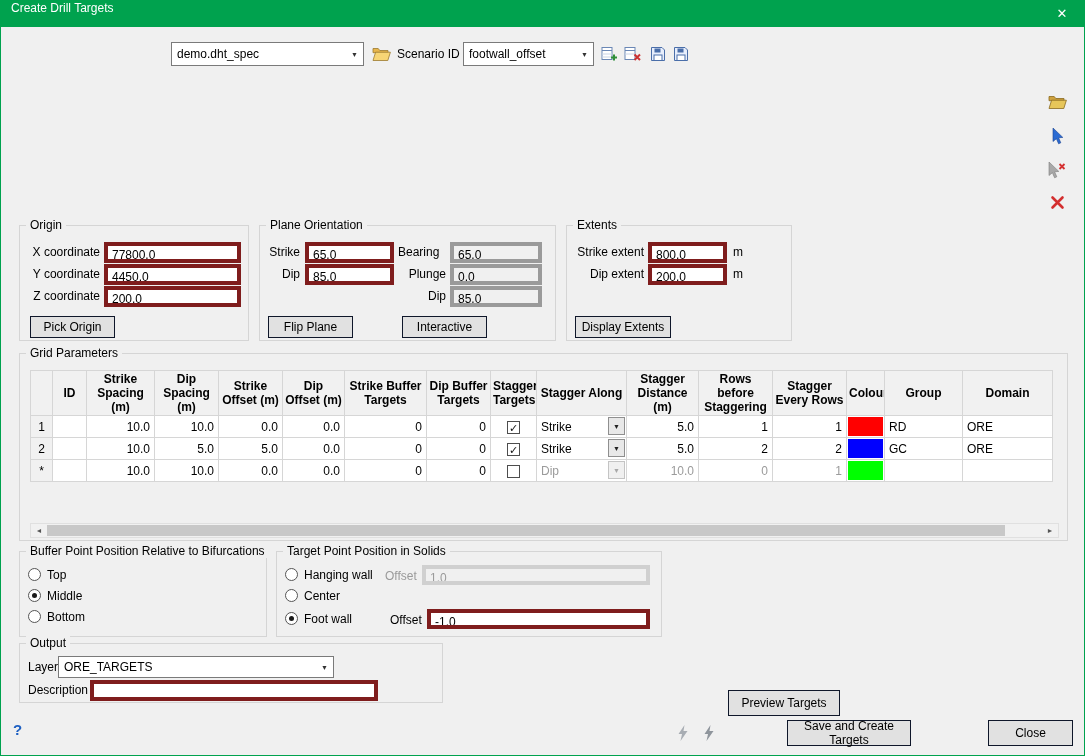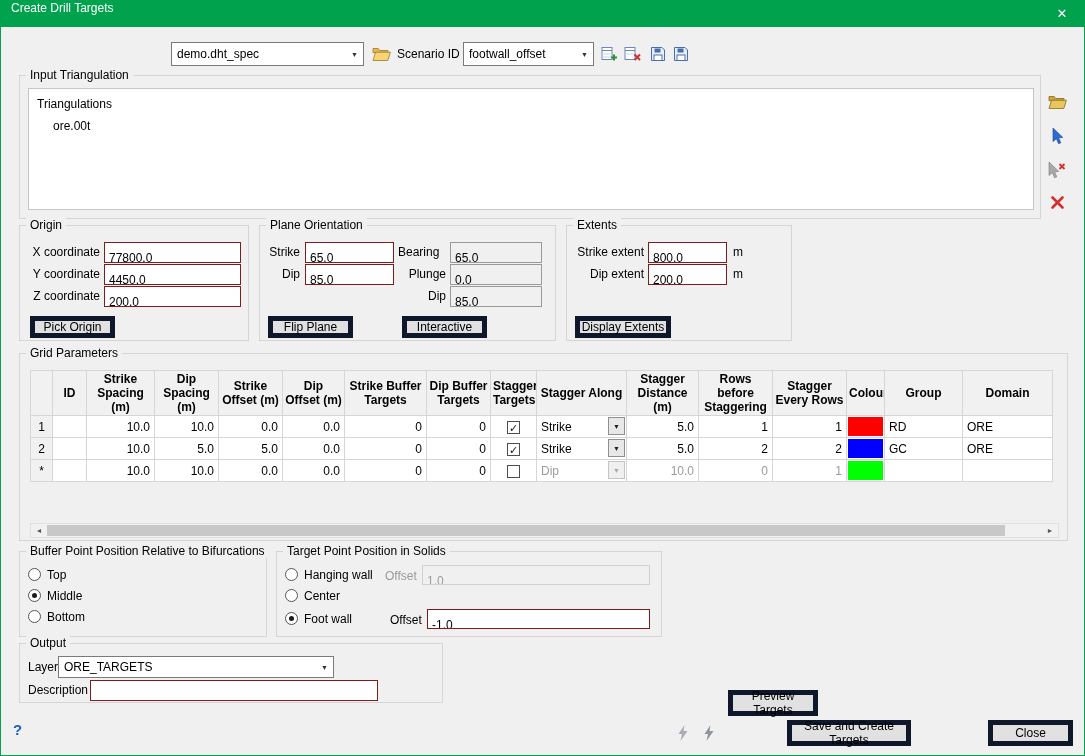--- a/index.html
+++ b/index.html
@@ -6,24 +6,24 @@
   html,body { background:#ffffff; }
   body { font-family:"Liberation Sans", sans-serif; font-size:12px; color:#000; }
   .window { position:relative; width:1085px; height:756px; background:#f0f0f0; border:1px solid #00a24e; overflow:hidden; }
   .titlebar { position:absolute; left:0; top:0; width:100%; height:26px; background:#00a24e; color:#fff; display:flex; align-items:flex-start; padding-left:10px; }
   .close-btn { position:absolute; right:0; top:0; width:44px; height:26px; color:#fff; text-align:center; line-height:26px; font-size:13px; }
   .label { position:absolute; white-space:nowrap; }
   .label.dim { color:#9a9a9a; }
   .combo { position:absolute; background:#fff; border:1px solid #7a7a7a; display:flex; align-items:center; }
   .combo-text { flex:1; padding:0 5px; overflow:hidden; white-space:nowrap; }
   .combo-arrow { width:17px; text-align:center; font-size:7px; color:#333; }
-  .field { position:absolute; background:#fff; border:1px solid #7f1d1d; padding:7px 4px; line-height:17px; overflow:hidden; white-space:nowrap; }
+  .field { position:absolute; background:#fff; border:4px solid #7f1d1d; padding:1px 4px; line-height:17px; overflow:hidden; white-space:nowrap; }
   .field.ro { background:#f0f0f0; border-color:#9a9a9a; }
   .field.dis { background:#f0f0f0; border-color:#d0d0d0; color:#9a9a9a; }
-  .btn { position:absolute; background:#e1e1e1; border:5px solid #0f172a; text-align:center; display:flex; align-items:center; justify-content:center; }
+  .btn { position:absolute; background:#e1e1e1; border:1px solid #0f172a; text-align:center; display:flex; align-items:center; justify-content:center; }
   .group { position:absolute; border:1px solid #d5d5d5; }
   .group-label { position:absolute; top:-8px; left:6px; background:#f0f0f0; padding:0 4px; line-height:14px; white-space:nowrap; }
   .listbox { position:absolute; background:#fff; border:1px solid #c6c6c6; }
   .list-item { line-height:16px; white-space:nowrap; }
   .icon-btn { position:absolute; display:flex; align-items:center; justify-content:center; }
   .grid-table { border-collapse:collapse; table-layout:fixed; }
   .grid-table th, .grid-table td { border:1px solid #d6d6d6; overflow:hidden; }
   .grid-table th.colhead { background:#f1f1f1; font-weight:bold; font-size:12px; white-space:pre-line; text-align:center; vertical-align:middle; height:36px; padding:1px 2px; }
   .grid-table th.rowhead { background:#f1f1f1; width:22px; font-weight:normal; text-align:center; font-size:12px; }
   .grid-table td { height:22px; padding:1px 4px; font-size:12px; background:#fff; vertical-align:middle; }
@@ -94,27 +94,20 @@
       </svg>
   </div>
   <div class="icon-btn" style="left:671px;top:44px;width:18px;height:18px">
     <svg width="16" height="16" viewBox="0 0 16 16">
         <path d="M1.5 1.5 H12 L14.5 4 V14.5 H1.5 Z" fill="#e7eefc" stroke="#4a6ea9"></path>
         <rect x="4" y="9" width="8" height="5.5" fill="#fff" stroke="#4a6ea9"></rect>
         <rect x="4.5" y="2.5" width="6" height="4" fill="#4a6ea9"></rect>
       </svg>
   </div>
 
-  <div class="group" style="left:18px;top:74px;width:1022px;height:144px">
-    <div class="group-label">Input Triangulation</div>
-    <div class="listbox" style="left:8px;top:12px;width:1006px;height:122px">
-      <div class="list-item" style="padding-left:8px;margin-top:7px">Triangulations</div>
-      <div class="list-item" style="padding-left:24px;margin-top:6px">ore.00t</div>
-    </div>
-  </div>
   <div class="icon-btn" style="left:1045px;top:92px;width:22px;height:18px">
     <svg width="19" height="15" viewBox="0 0 19 15">
         <path d="M1 1.5 h5.2 l1.6 2 H16 v2.2 H1 Z" fill="#cfa23e" stroke="#8a6a20" stroke-width="0.8"></path>
         <path d="M1 13.5 L3.6 5.2 H18.4 L15.8 13.5 Z" fill="#e7c65a" stroke="#8a6a20" stroke-width="0.8"></path>
       </svg>
   </div>
   <div class="icon-btn" style="left:1049px;top:126px;width:14px;height:18px">
     <svg width="13" height="17" viewBox="0 0 13 17">
         <path d="M2 0 L2 13.5 L5.4 10.7 L7.6 15.8 L9.8 14.8 L7.6 9.8 L11.8 9.4 Z" fill="#2b6bd3" stroke="#17408e" stroke-width="0.6"></path>
       </svg>
@@ -311,17 +304,17 @@
   <div class="icon-btn" style="left:674px;top:723px;width:16px;height:18px">
     <svg width="12" height="16" viewBox="0 0 12 16">
         <path d="M7.5 0 L1.5 9 H5 L3.5 16 L10.5 6 H6.5 Z" fill="#a8adb3"></path>
       </svg>
   </div>
   <div class="icon-btn" style="left:700px;top:723px;width:16px;height:18px">
     <svg width="12" height="16" viewBox="0 0 12 16">
         <path d="M7.5 0 L1.5 9 H5 L3.5 16 L10.5 6 H6.5 Z" fill="#8f959c"></path>
       </svg>
   </div>
-  <div class="btn" style="left:727px;top:689px;width:90px;height:26px">Preview Targets</div>
+  <div class="btn" style="left:727px;top:689px;width:112px;height:26px">Preview Targets</div>
   <div class="btn" style="left:786px;top:719px;width:124px;height:26px">Save and Create Targets</div>
   <div class="btn" style="left:987px;top:719px;width:85px;height:26px">Close</div>
 
 </div>
 
 </body></html>

